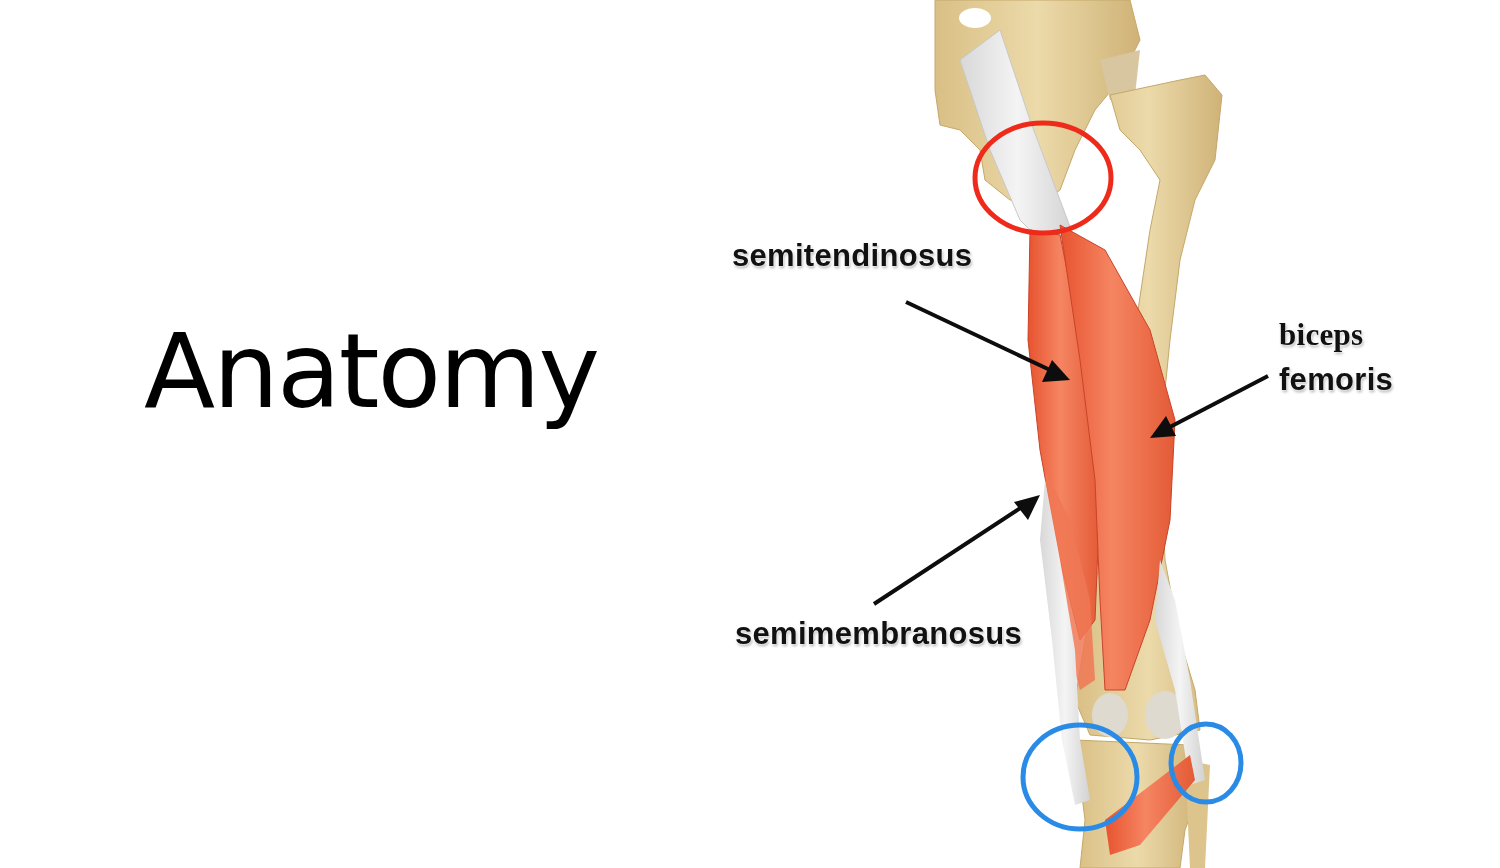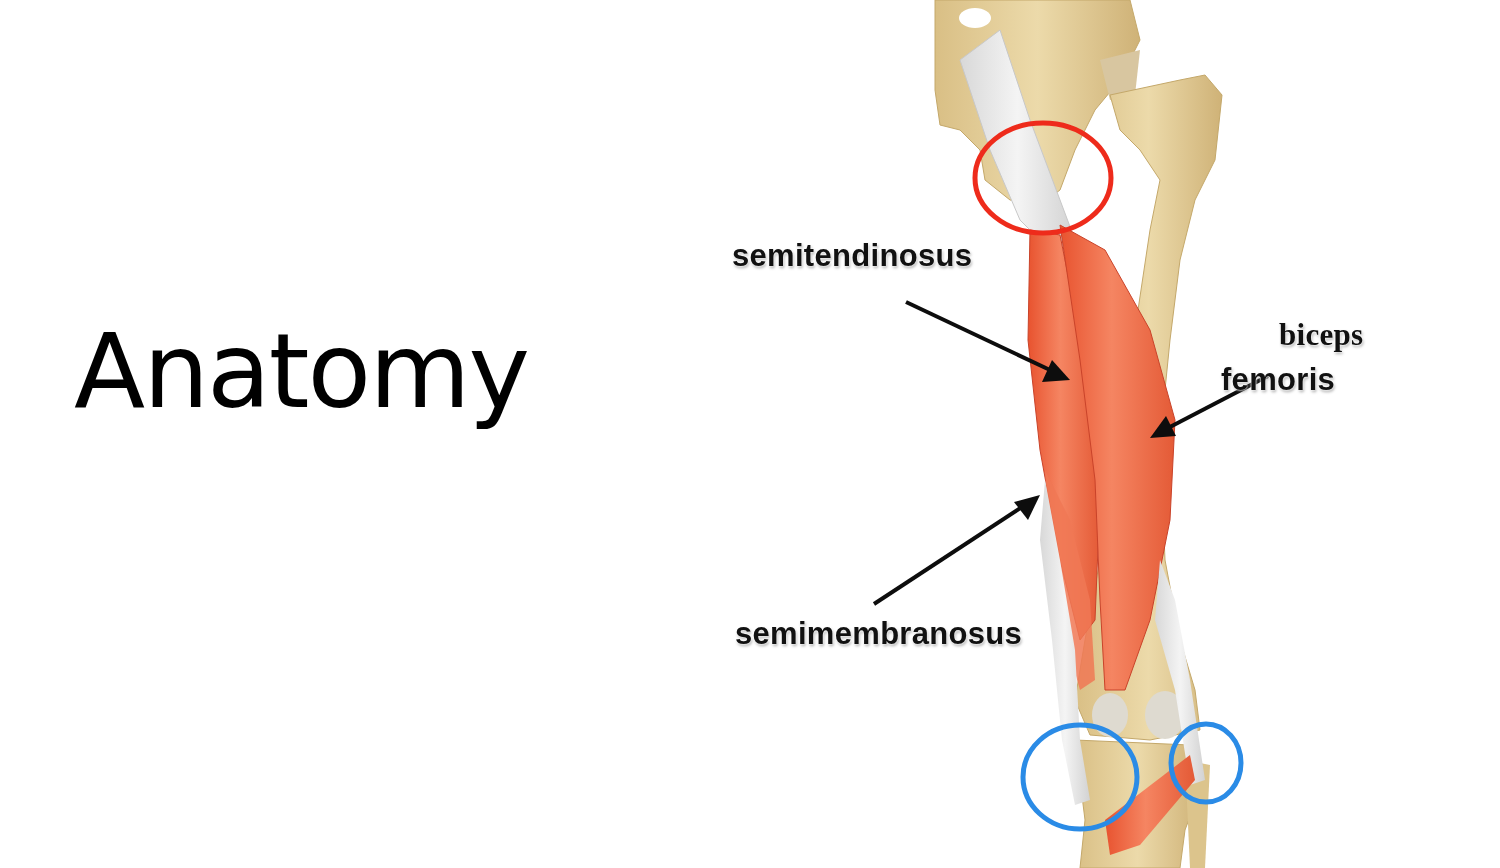--- a/index.html
+++ b/index.html
@@ -1,20 +1,20 @@
 <!DOCTYPE html>
 <html><head>
   <meta charset="utf-8">
   <style>
     html, body { margin:0; padding:0; }
     body { width:1500px; height:868px; background:#ffffff; position:relative; overflow:hidden; font-family:"DejaVu Sans", sans-serif; }
     .title { position:absolute; left:38px; top:300px; width:560px; font-family:"DejaVu Sans", sans-serif; font-size:104px; line-height:142px; color:#000; text-align:center; letter-spacing:-2px; }
     .title span { display:block; }
     .title .l1 { text-align:left; }
-    .title .l2 { text-align:left; padding-left:36px; }
+    .title .l2 { text-align:right; padding-left:36px; }
     svg.art { position:absolute; left:0; top:0; }
     .lbl { position:absolute; font-family:"Liberation Sans", sans-serif; font-weight:bold; font-size:31px; color:#111; line-height:44px;
            text-shadow: 0 0 2px #fff, 0 0 3px #fff, 1px 2px 3px rgba(0,0,0,0.35); letter-spacing:0.3px; }
   </style>
 </head>
 <body>
 
 <div class="title">
   <span class="l2">Anatomy</span>
 </div>
@@ -79,14 +79,14 @@
     <polygon points="1150,438 1166,416 1176,436" fill="#0d0d0d"></polygon>
   </g>
   <g>
     <line x1="874" y1="604" x2="1025" y2="505" stroke="#0d0d0d" stroke-width="4"></line>
     <polygon points="1040,495 1028,520 1014,502" fill="#0d0d0d"></polygon>
   </g>
 </svg>
 
 <div class="lbl" style="left:732px; top:234px;">semitendinosus</div>
 <div class="lbl" style="left:1279px; top:313px;font-family:Liberation Serif, serif;">biceps</div>
-<div class="lbl" style="left:1221px; top:358px;">femoris</div>
+<div class="lbl" style="left:1279px; top:358px;">femoris</div>
 <div class="lbl" style="left:735px; top:612px;">semimembranosus</div>
 
 </body></html>

